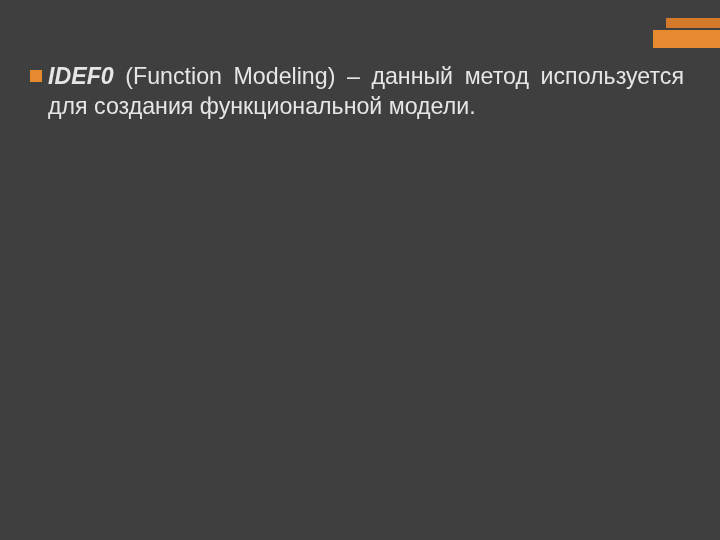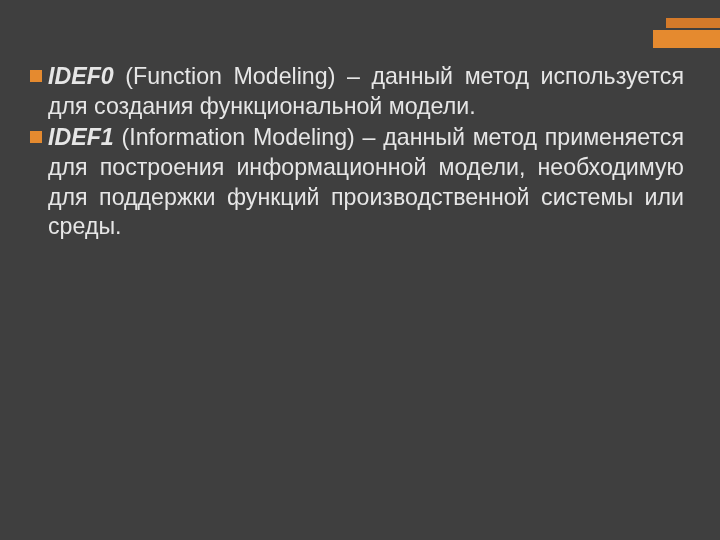--- a/index.html
+++ b/index.html
@@ -76,20 +76,16 @@
     <div class="accent-bottom"></div>
   </div>
 
   <div class="content">
 
     <div class="bullet-item">
       <div class="bullet-marker"></div>
       <div class="bullet-text"><b>IDEF0</b><span> (Function Modeling) – данный метод используется для создания функциональной модели.</span></div>
     </div>
 
-    <div class="bullet-item">
-      <div class="bullet-marker"></div>
-      <div class="bullet-text"><b>IDEF1</b><span> (Information Modeling) – данный метод применяется для построения информационной модели, необходимую для поддержки функций производственной системы или среды.</span></div>
-    </div>
 
 
   </div>
 </div>
 
 </body></html>

